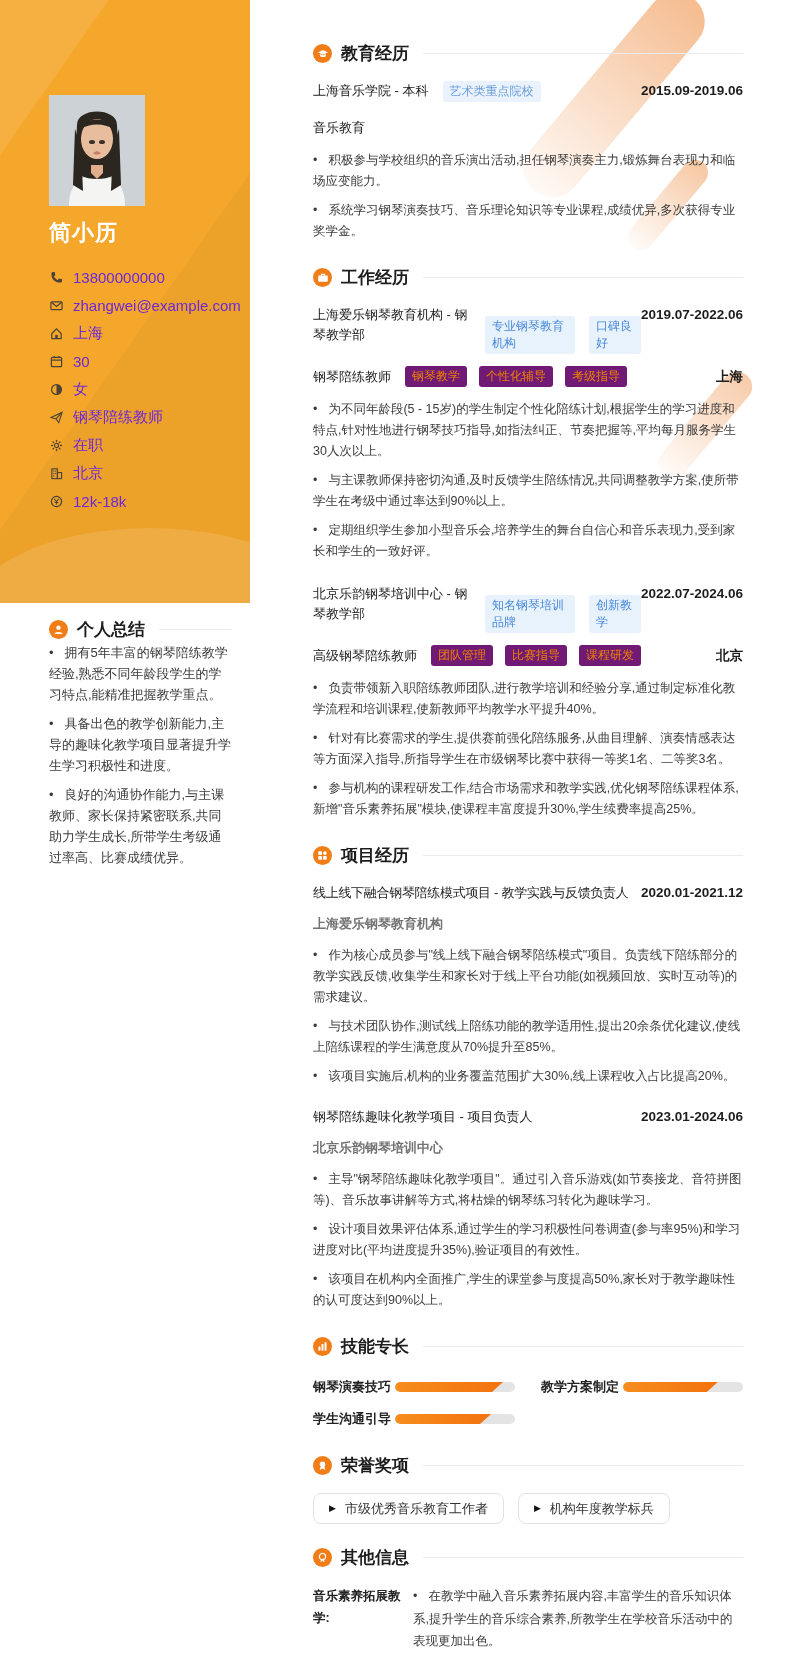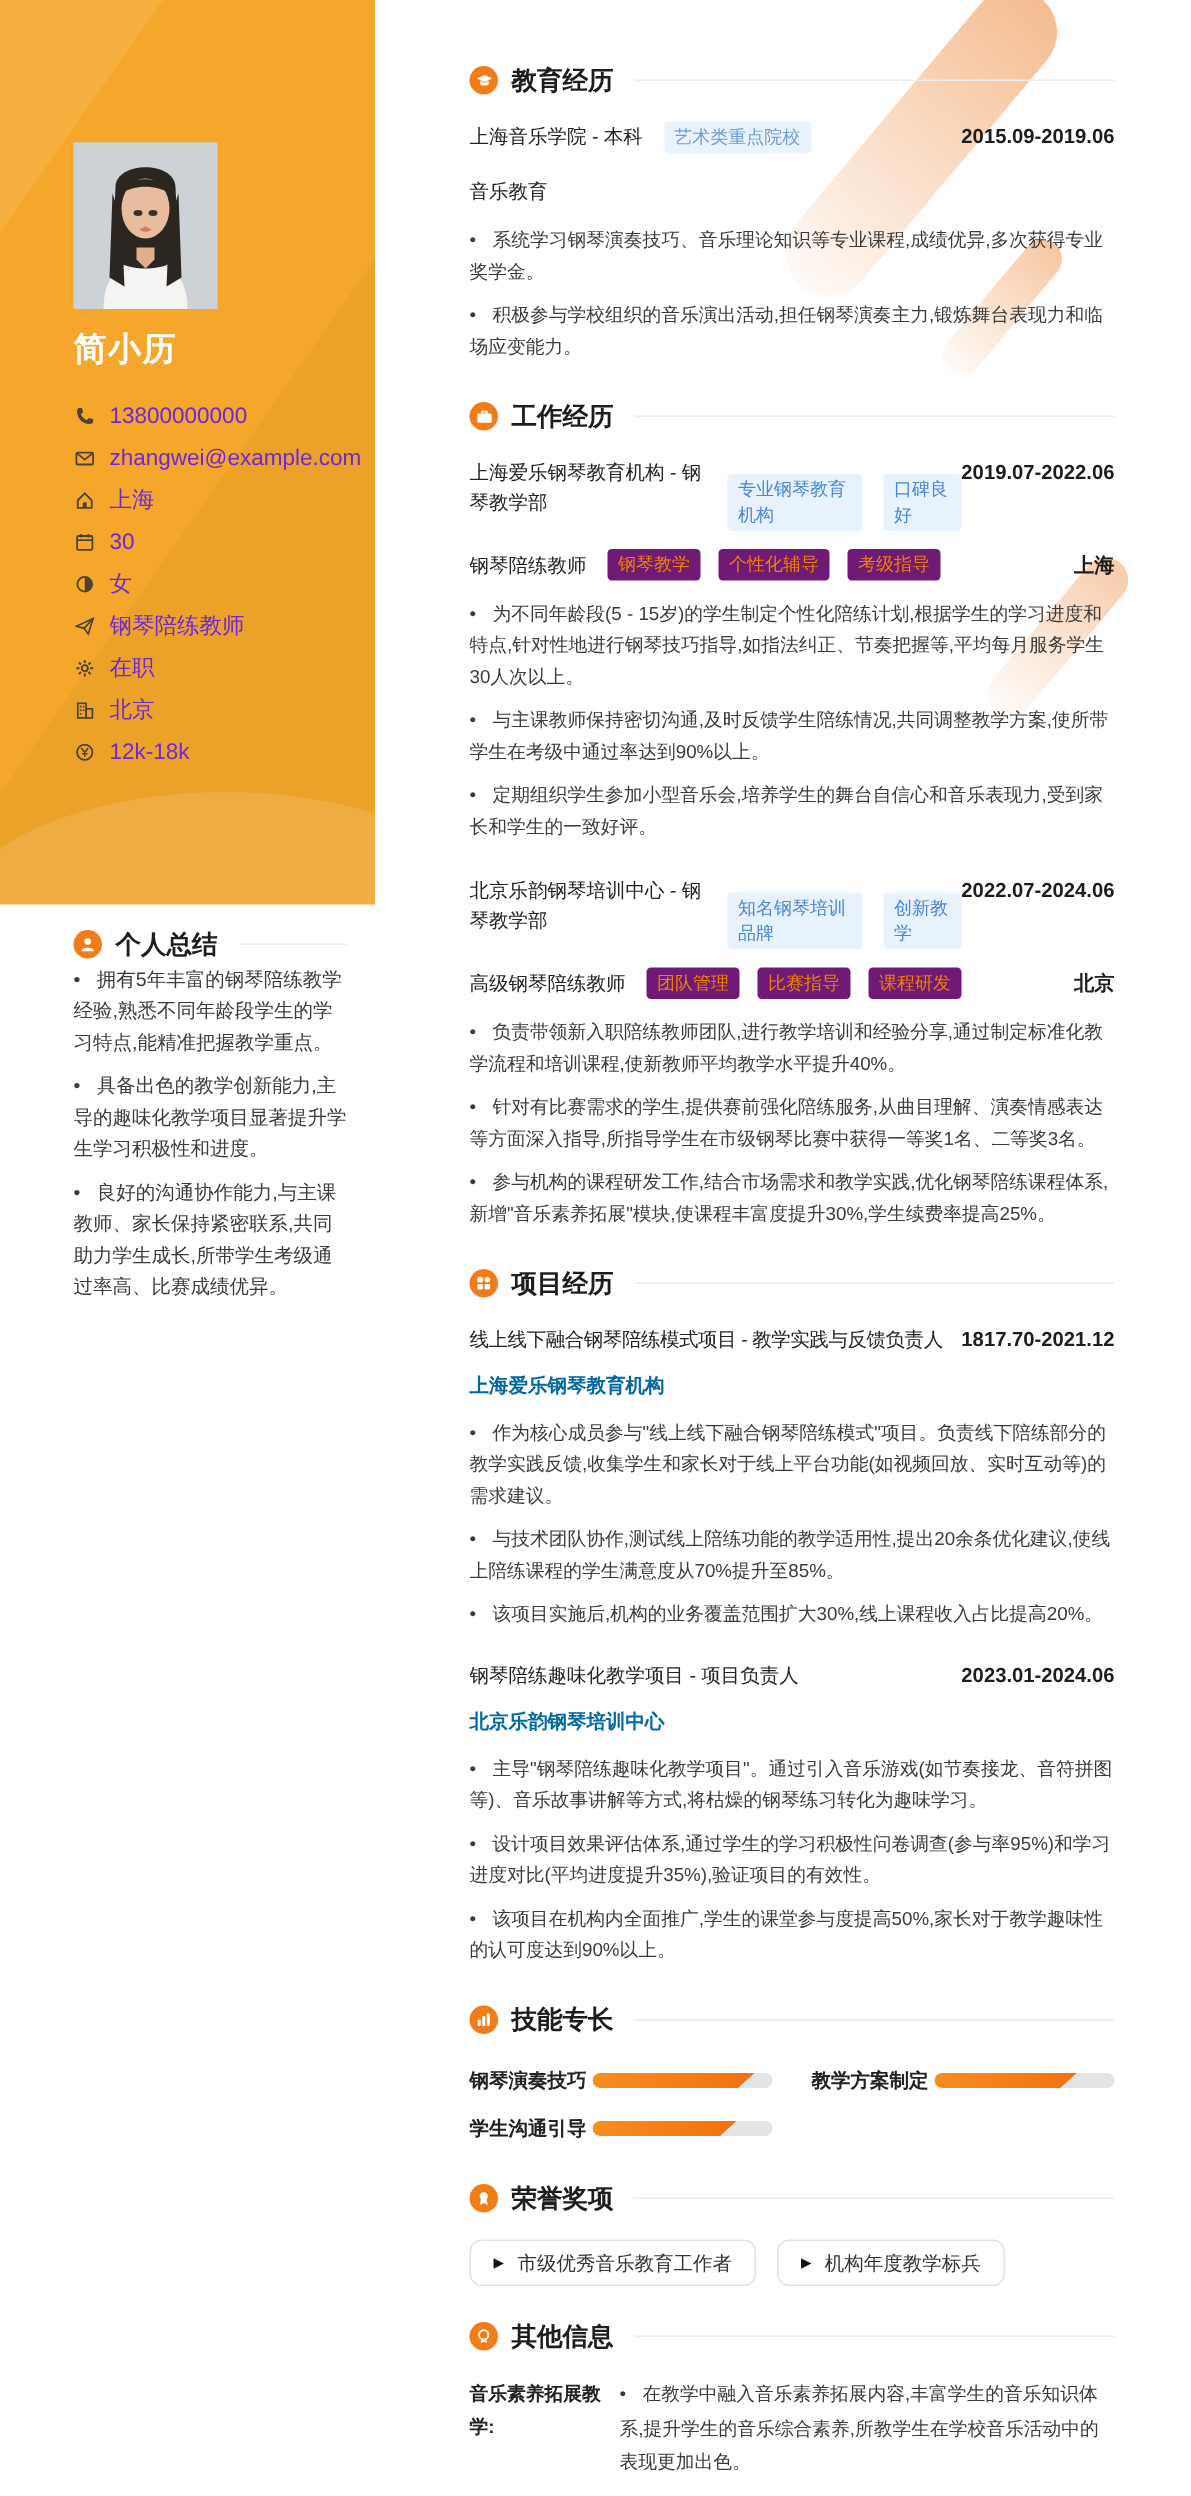--- a/index.html
+++ b/index.html
@@ -55,21 +55,21 @@
   .tag-orange{background:#701a75;color:#f08200;margin-right:12px;}
   .company{width:158px;flex-shrink:0;}
   .ctags{display:flex;gap:14px;margin-left:14px;margin-top:11px;}
   .ctags .tag:nth-child(1){max-width:84px;}
   .ctags .tag:nth-child(2){max-width:48px;}
   .rolerow{margin-top:12px;display:flex;align-items:center;}
   .rolerow .bold13{margin-right:14px;}
   .jb{margin-top:12px;}
   .job{margin-bottom:22px;}
   .proj{margin-bottom:20px;}
-  .org{font-size:13px;font-weight:bold;color:#0369a1;margin-top:12px;}
+  .org{font-size:13px;font-weight:bold;color:#737373;margin-top:12px;}
   
   .skill-grid{display:grid;grid-template-columns:1fr 1fr;column-gap:26px;row-gap:14px;margin-top:20px;}
   .skill{display:flex;align-items:center;}
   .skill-label{font-size:13px;font-weight:bold;color:#222;width:82px;flex-shrink:0;}
   .track{flex:1;height:10px;background:#e4e4e4;border-radius:5px;position:relative;overflow:hidden;}
   .fill{position:absolute;left:0;top:0;bottom:0;background:linear-gradient(90deg,#f78d1e,#f2720e);
         border-radius:5px 0 0 5px;clip-path:polygon(0 0,100% 0,calc(100% - 11px) 100%,0 100%);}
   
   .badges{display:flex;gap:14px;margin-top:16px;}
   .badge{display:flex;align-items:center;height:29px;padding:0 15px;border:1px solid #e2e2e2;border-radius:8px;background:#fff;}
@@ -245,22 +245,22 @@
       <span class="sec-line"></span>
     </div>
     <div class="sec-body">
       <div class="row">
         <span class="bold13">上海音乐学院 - 本科</span>
         <span class="tag tag-edu" style="margin-left:14px;">艺术类重点院校</span>
         <span class="date">2015.09-2019.06</span>
       </div>
       <div class="bold13" style="margin-top:16px;">音乐教育</div>
       <div class="jb">
+        <p class="b">积极参与学校组织的音乐演出活动,担任钢琴演奏主力,锻炼舞台表现力和临场应变能力。</p>
         <p class="b">系统学习钢琴演奏技巧、音乐理论知识等专业课程,成绩优异,多次获得专业奖学金。</p>
-        <p class="b">积极参与学校组织的音乐演出活动,担任钢琴演奏主力,锻炼舞台表现力和临场应变能力。</p>
       </div>
     </div>
   </div>
 
   <div class="section">
     <div class="sec-head">
       <span class="sec-ic">
         <svg width="12" height="12" viewBox="0 0 12 12">
             <rect x="1.2" y="3.6" width="9.6" height="6.2" rx="1" fill="#fff"></rect>
             <path d="M4.4 3.6 L4.4 2.4 L7.6 2.4 L7.6 3.6" fill="none" stroke="#fff" stroke-width="1.1"></path>
@@ -333,21 +333,21 @@
           </svg>
       </span>
       <span class="sec-title">项目经历</span>
       <span class="sec-line"></span>
     </div>
     <div class="sec-body">
 
       <div class="proj">
         <div class="row">
           <span class="bold13" style="letter-spacing:-0.3px;">线上线下融合钢琴陪练模式项目 - 教学实践与反馈负责人</span>
-          <span class="date">1817.70-2021.12</span>
+          <span class="date">2020.01-2021.12</span>
         </div>
         <div class="org">上海爱乐钢琴教育机构</div>
         <div class="jb">
           <p class="b">作为核心成员参与"线上线下融合钢琴陪练模式"项目。负责线下陪练部分的教学实践反馈,收集学生和家长对于线上平台功能(如视频回放、实时互动等)的需求建议。</p>
           <p class="b">与技术团队协作,测试线上陪练功能的教学适用性,提出20余条优化建议,使线上陪练课程的学生满意度从70%提升至85%。</p>
           <p class="b">该项目实施后,机构的业务覆盖范围扩大30%,线上课程收入占比提高20%。</p>
         </div>
       </div>
 
       <div class="proj" style="margin-bottom:0;">

